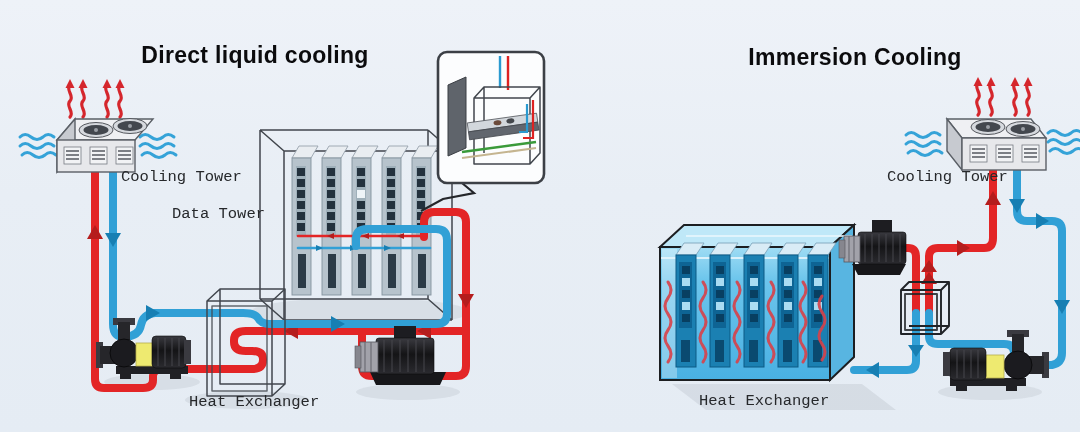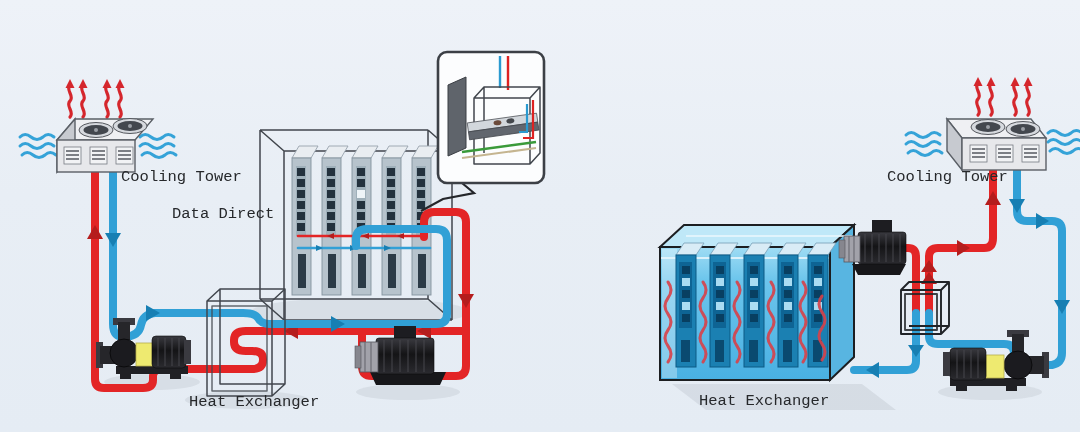--- a/index.html
+++ b/index.html
@@ -399,20 +399,22 @@
         <path d="M972,149 h13 M972,153 h13 M972,157 h13" stroke="#555a60" stroke-width="1.4"></path>
         <rect x="996" y="145" width="17" height="17" fill="#f2f3f5" stroke="#777b82" stroke-width="0.8"></rect>
         <path d="M998,149 h13 M998,153 h13 M998,157 h13" stroke="#555a60" stroke-width="1.4"></path>
         <rect x="1022" y="145" width="17" height="17" fill="#f2f3f5" stroke="#777b82" stroke-width="0.8"></rect>
         <path d="M1024,149 h13 M1024,153 h13 M1024,157 h13" stroke="#555a60" stroke-width="1.4"></path>
       </g>
     </g>
   </g>
 </svg>
 
+  <div class="title" style="left:130px;top:42px;width:250px;">Direct liquid cooling</div>
+  <div class="title" style="left:730px;top:44px;width:250px;">Immersion Cooling</div>
 
   <div class="lbl" style="left:121px;top:168px;">Cooling Tower</div>
-  <div class="lbl" style="left:172px;top:205px;">Data Direct</div>
+  <div class="lbl" style="left:172px;top:205px;">Data Tower</div>
   <div class="lbl" style="left:189px;top:393px;">Heat Exchanger</div>
 
   <div class="lbl" style="left:887px;top:168px;">Cooling Tower</div>
   <div class="lbl" style="left:699px;top:392px;">Heat Exchanger</div>
 </div>
 
 </body></html>

